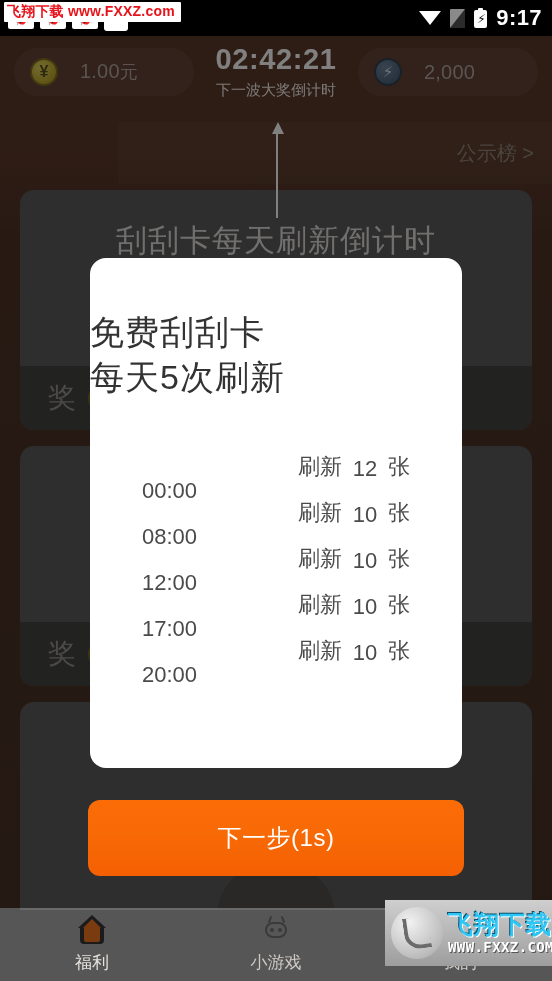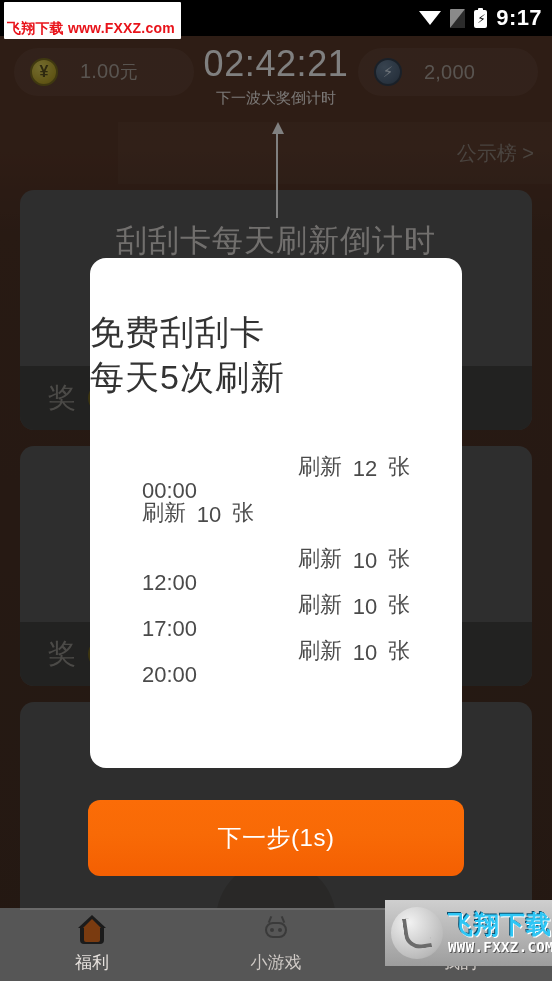--- a/index.html
+++ b/index.html
@@ -60,21 +60,21 @@
   }
   .icon-batt .bolt{
     position:absolute; left:3px; top:5px; font-size:12px; color:#000; line-height:1;
     font-weight:bold;
   }
   .sb-clock{ font-size:22px; font-weight:700; letter-spacing:.4px; }
 
   
   .wm-top{
     position:absolute; left:4px; top:2px; z-index:70;
-    background:#fff; padding:18px 6px 1px 3px; border-radius:1px;
+    background:#fff; padding:1px 6px 1px 3px; border-radius:1px;
     font-size:14px; font-weight:bold; white-space:nowrap;
     color:#e8131a; letter-spacing:.2px;
     font-family:"Liberation Sans","DejaVu Sans",sans-serif;
   }
   .wm-top .cn{ color:#e8131a; }
   .wm-top .url{ color:#e8131a; }
 
   
   .appbg{
     position:absolute; top:36px; left:0; width:552px; height:945px;
@@ -104,21 +104,21 @@
   .coin.bolt{
     background:radial-gradient(circle at 35% 30%,#5f7893,#3d546e 70%,#24384d);
     color:#d6e3f0; border:2px solid #1d2c3d; font-size:15px;
   }
   .pill-val{ color:#a99e96; font-size:20px; font-weight:500; letter-spacing:.2px;margin-left:12px; }
   .pill-val .unit{ font-size:18px; }
 
   .countdown{
     position:absolute; left:0; top:0; width:552px; text-align:center; color:#fff;
   }
-  .cd-time{ font-size:36px; font-weight:normal; letter-spacing:.6px; line-height:1.1; }
+  .cd-time{ font-size:29px; font-weight:bold; letter-spacing:.6px; line-height:1.1; }
   .cd-sub{ font-size:15px; margin-top:5px; color:#f3eeea; }
 
   
   .arrow{
     position:absolute; left:272px; top:122px; width:10px; height:96px; z-index:12;
   }
   .arrow .shaft{
     position:absolute; left:4px; top:10px; width:2px; height:86px; background:#fff;
   }
   .arrow .head{
@@ -356,20 +356,21 @@
     <div class="dlg-list">
       <div class="row">
         <span class="t">00:00</span>
         <span class="r">
           <span>刷新</span>
           <span class="n">12</span>
           <span>张</span>
         </span>
       </div>
       <div class="row">
+        <span class="t">08:00</span>
         <span class="r">
           <span>刷新</span>
           <span class="n">10</span>
           <span>张</span>
         </span>
       </div>
       <div class="row">
         <span class="t">12:00</span>
         <span class="r">
           <span>刷新</span>

